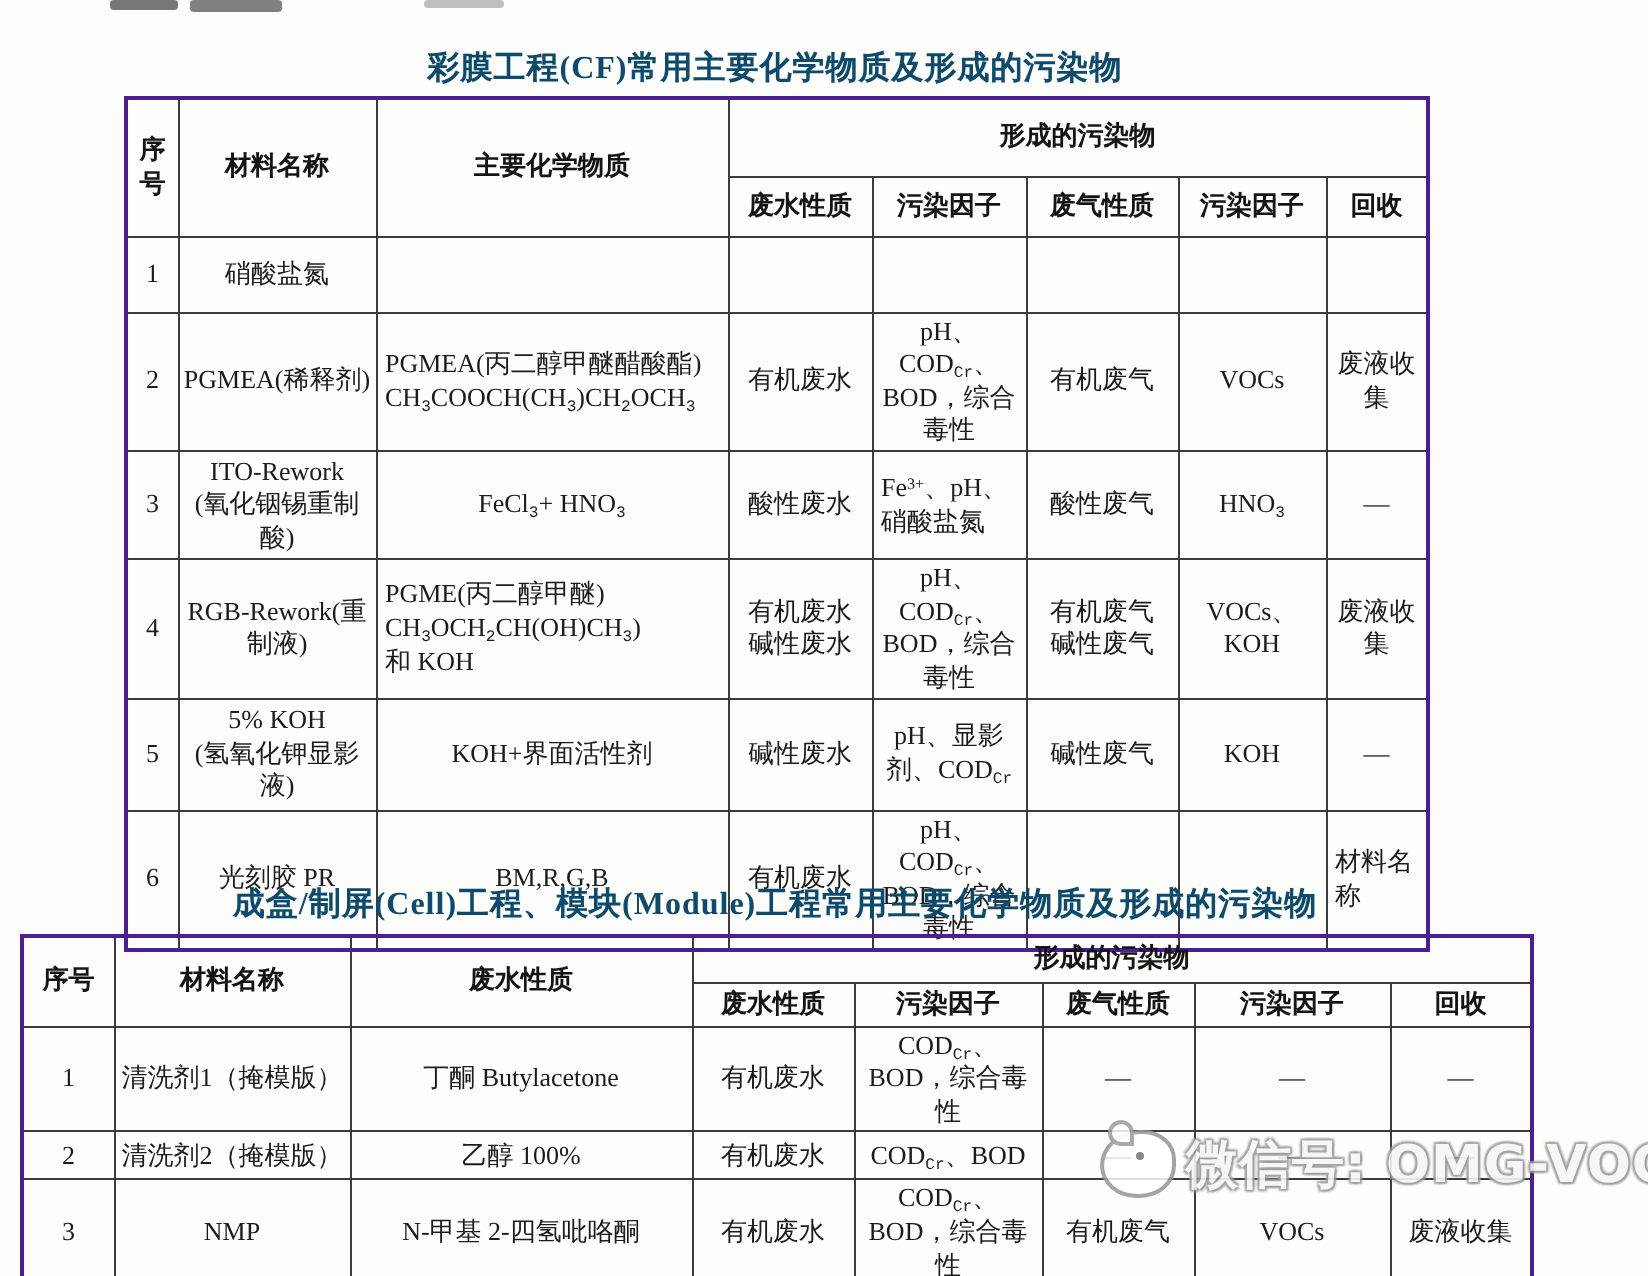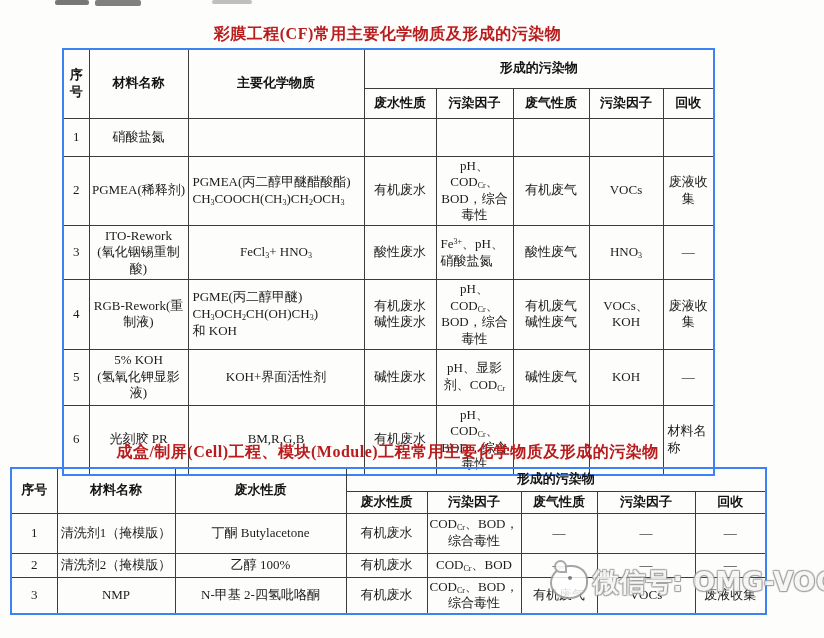--- a/index.html
+++ b/index.html
@@ -13,42 +13,42 @@
     color:#171717;
   }
   
   .smudge{position:absolute;background:#4a4a4a;border-radius:2px;}
   .smudge.s1{left:55px;top:0;width:34px;height:5px;opacity:.75;}
   .smudge.s2{left:95px;top:0;width:46px;height:6px;opacity:.7;}
   .smudge.s3{left:212px;top:0;width:40px;height:4px;opacity:.35;}
 
   .tbl-title{
     position:absolute;text-align:center;
-    font-weight:bold;font-size:16px;letter-spacing:.5px;color:#b91c1c;
+    font-weight:bold;font-size:16px;letter-spacing:.5px;color:#0c4a6e;
     white-space:nowrap;
   }
   .title-1{left:62px;top:24px;width:651px;}
   .title-2{left:10px;top:442px;width:755px;font-family:Liberation Serif, serif;}
 
   table.doc{
     position:absolute;border-collapse:collapse;table-layout:fixed;
-    border:2px solid #3b82f6;background:transparent;
+    border:2px solid #4c1d95;background:transparent;
   }
   table.t1{left:62px;top:48px;width:651px;}
   table.t2{left:10px;top:467px;width:755px;}
   .doc th,.doc td{
     border:1px solid #3c3c3c;
     font-size:13px;line-height:1.28;
     text-align:center;vertical-align:middle;
     padding:1px 2px;overflow:hidden;
     font-weight:normal;color:#1b1b1b;
   }
   .doc th{font-weight:bold;color:#141414;}
   .doc td.ta-l{text-align:left;padding-left:4px;margin-left:37px;}
-  sub{font-size:.62em;vertical-align:-0.3em;line-height:0;}
+  sub{font-size:.62em;vertical-align:-0.3em;line-height:0;font-family:Liberation Mono, monospace;}
   sup{font-size:.62em;vertical-align:.45em;line-height:0;}
 
   
   .watermark{
     position:absolute;left:550px;top:558px;width:272px;height:48px;
     display:flex;align-items:center;gap:5px;
     pointer-events:none;opacity:.9;
   }
   .wm-mascot{
     position:relative;width:34px;height:30px;flex:0 0 auto;

